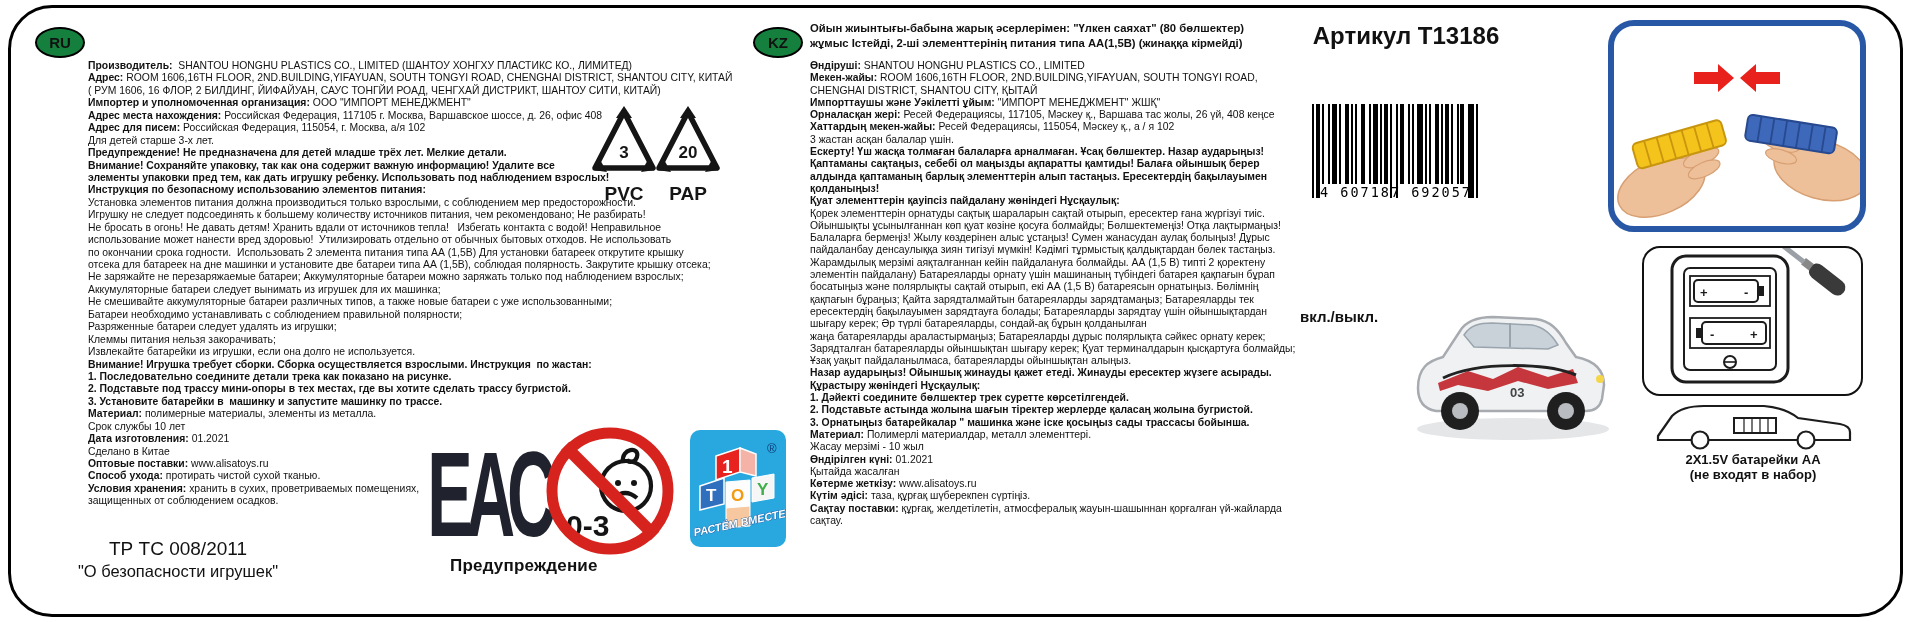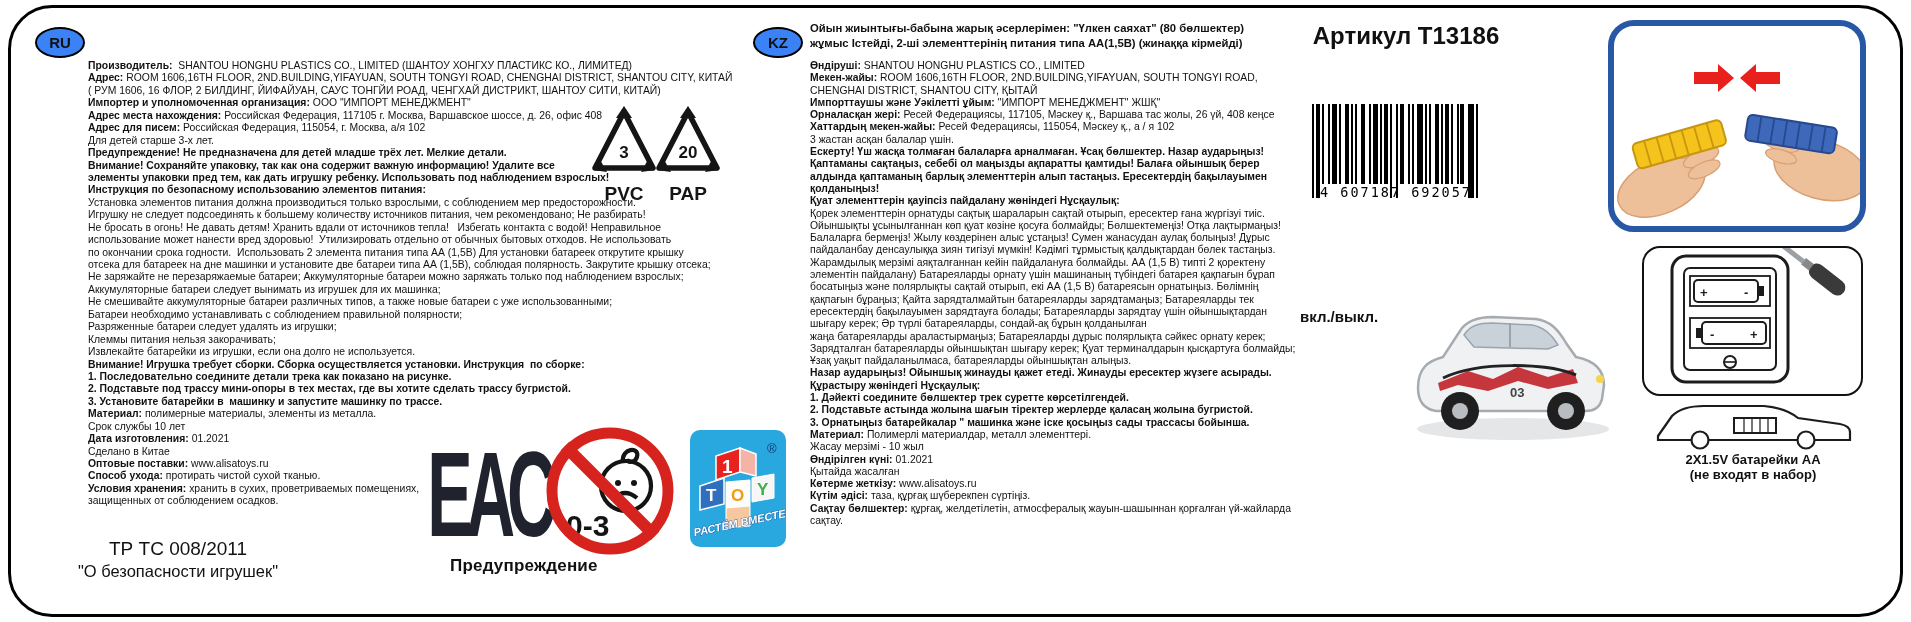--- a/index.html
+++ b/index.html
@@ -1,21 +1,21 @@
 <!DOCTYPE html>
 <html><head>
 <meta charset="utf-8">
 <style>
   html,body{margin:0;padding:0;background:#fff}
   .sheet{position:relative;width:1911px;height:622px;background:#fff;overflow:hidden;
          font-family:"Liberation Sans","DejaVu Sans",sans-serif;color:#111}
   .frame{position:absolute;left:8px;top:5px;right:8px;bottom:5px;border:3px solid #000;border-radius:44px}
   .abs{position:absolute}
   .badge{position:absolute;width:46px;height:27px;border:2.4px solid #000;border-radius:50%;
-         display:flex;align-items:center;justify-content:center;font-weight:bold;font-size:15px;background:#3b82f6}
+         display:flex;align-items:center;justify-content:center;font-weight:bold;font-size:15px;background:#15803d}
   .hdr .tl{font-weight:bold;font-size:11.3px;height:15px;line-height:15px;white-space:pre}
   .col .tl{font-size:10.4px;height:12.45px;line-height:12.45px;white-space:pre}
   .col.kz-col .tl{height:12.3px;line-height:12.3px}
   .b{font-weight:bold}
   .center{text-align:center}
   .trts1{font-size:19px}
   .trts2{font-size:16.5px}
   .article{font-weight:bold;font-size:24px}
   .onoff{font-weight:bold;font-size:15px}
   .warn{font-weight:bold;font-size:17px;letter-spacing:.2px}
@@ -57,21 +57,21 @@
       <div class="tl">использование может нанести вред здоровью!  Утилизировать отдельно от обычных бытовых отходов. Не использовать</div>
       <div class="tl">по окончании срока годности.  Использовать 2 элемента питания типа АА (1,5В) Для установки батареек открутите крышку</div>
       <div class="tl">отсека для батареек на дне машинки и установите две батареи типа АА (1,5В), соблюдая полярность. Закрутите крышку отсека;</div>
       <div class="tl">Не заряжайте не перезаряжаемые батареи; Аккумуляторные батареи можно заряжать только под наблюдением взрослых;</div>
       <div class="tl">Аккумуляторные батареи следует вынимать из игрушек для их машинка;</div>
       <div class="tl">Не смешивайте аккумуляторные батареи различных типов, а также новые батареи с уже использованными;</div>
       <div class="tl">Батареи необходимо устанавливать с соблюдением правильной полярности;</div>
       <div class="tl">Разряженные батареи следует удалять из игрушки;</div>
       <div class="tl">Клеммы питания нельзя закорачивать;</div>
       <div class="tl">Извлекайте батарейки из игрушки, если она долго не используется.</div>
-      <div class="tl"><span class="b">Внимание! Игрушка требует сборки. Сборка осуществляется установки. Инструкция  по сборке:</span></div>
+      <div class="tl"><span class="b">Внимание! Игрушка требует сборки. Сборка осуществляется взрослыми. Инструкция  по жастан:</span></div>
       <div class="tl"><span class="b">1. Последовательно соедините детали трека как показано на рисунке.</span></div>
       <div class="tl"><span class="b">2. Подставьте под трассу мини-опоры в тех местах, где вы хотите сделать трассу бугристой.</span></div>
       <div class="tl"><span class="b">3. Установите батарейки в  машинку и запустите машинку по трассе.</span></div>
       <div class="tl"><span class="b">Материал:</span> полимерные материалы, элементы из металла.</div>
       <div class="tl">Срок службы 10 лет</div>
       <div class="tl"><span class="b">Дата изготовления:</span> 01.2021</div>
       <div class="tl">Сделано в Китае</div>
       <div class="tl"><span class="b">Оптовые поставки:</span> www.alisatoys.ru</div>
       <div class="tl"><span class="b">Способ ухода:</span> протирать чистой сухой тканью.</div>
       <div class="tl"><span class="b">Условия хранения:</span> хранить в сухих, проветриваемых помещениях,</div>
@@ -180,21 +180,21 @@
       <div class="tl"><span class="b">Құрастыру жөніндегі Нұсқаулық:</span></div>
       <div class="tl"><span class="b">1. Дәйекті соедините бөлшектер трек суретте көрсетілгендей.</span></div>
       <div class="tl"><span class="b">2. Подставьте астында жолына шағын тіректер жерлерде қаласаң жолына бугристой.</span></div>
       <div class="tl"><span class="b">3. Орнатыңыз батарейкалар " машинка және іске қосыңыз сады трассасы бойынша.</span></div>
       <div class="tl"><span class="b">Материал:</span> Полимерлі материалдар, металл элементтері.</div>
       <div class="tl">Жасау мерзімі - 10 жыл</div>
       <div class="tl"><span class="b">Өндірілген күні:</span> 01.2021</div>
       <div class="tl">Қытайда жасалған</div>
       <div class="tl"><span class="b">Көтерме жеткізу:</span> www.alisatoys.ru</div>
       <div class="tl"><span class="b">Күтім әдісі:</span> таза, құрғақ шүберекпен сүртіңіз.</div>
-      <div class="tl"><span class="b">Сақтау бөлшектер:</span> құрғақ, желдетілетін, атмосфералық жауын-шашыннан қорғалған үй-жайларда</div>
+      <div class="tl"><span class="b">Сақтау поставки:</span> құрғақ, желдетілетін, атмосфералық жауын-шашыннан қорғалған үй-жайларда</div>
       <div class="tl">сақтау.</div>
     </div>
 
   <div class="abs center article" style="left:1296px;top:22px;width:220px">Артикул Т13186</div>
   <div class="abs barcode" style="left:1312px;top:104px">
     <div class="bars" id="bars">
         <i style="left: 0px; width: 1.95349px; height: 94px;"></i>
         <i style="left: 3.90698px; width: 3.90698px; height: 94px;"></i>
         <i style="left: 9.76744px; width: 1.95349px; height: 80px;"></i>
         <i style="left: 15.6279px; width: 1.95349px; height: 80px;"></i>

